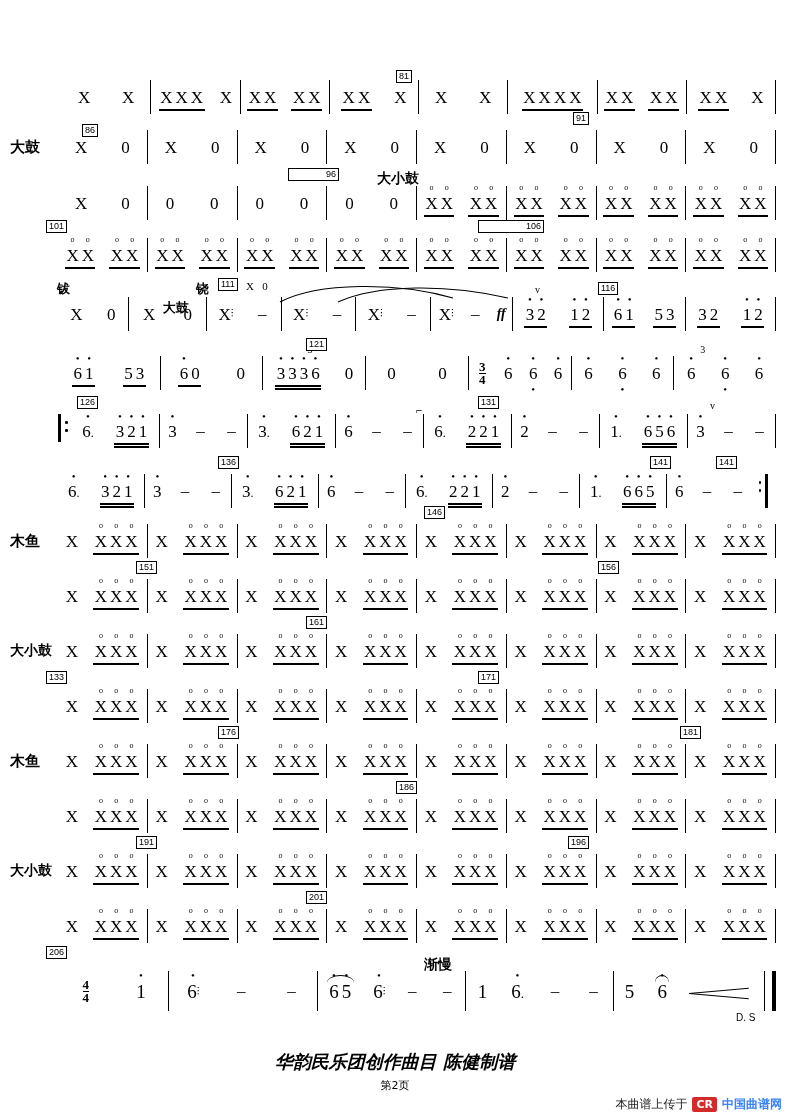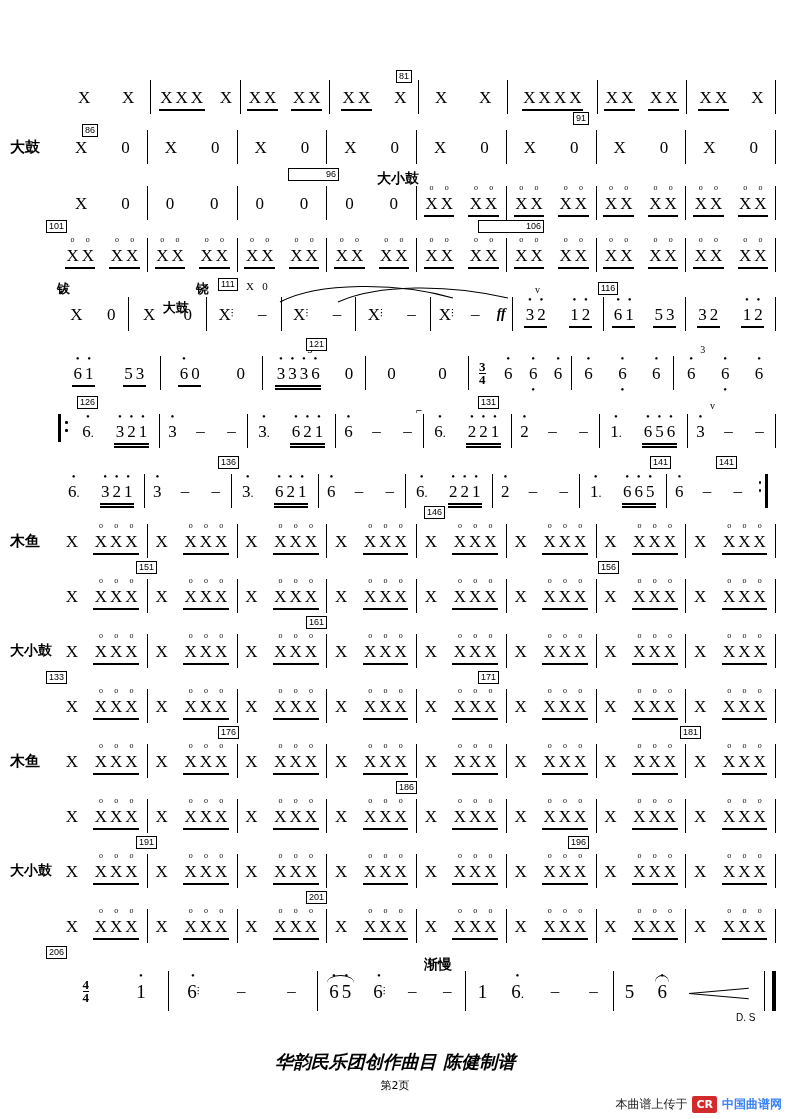--- a/index.html
+++ b/index.html
@@ -169,20 +169,21 @@
     left: 0; right: 0;
     text-align: center;
     font-size: 11px;
     font-family: "DejaVu Sans", sans-serif;
   }
   .watermark {
     position: absolute;
     right: 8px;
     bottom: 6px;
     display: flex;
+    align-items: center;
     gap: 5px;
     font-size: 12px;
     font-family: "DejaVu Sans", sans-serif;
     color: #222;
   }
   .wm-logo {
     display: inline-flex;
     align-items: center;
     background: #d32b2b;
     color: #fff;

